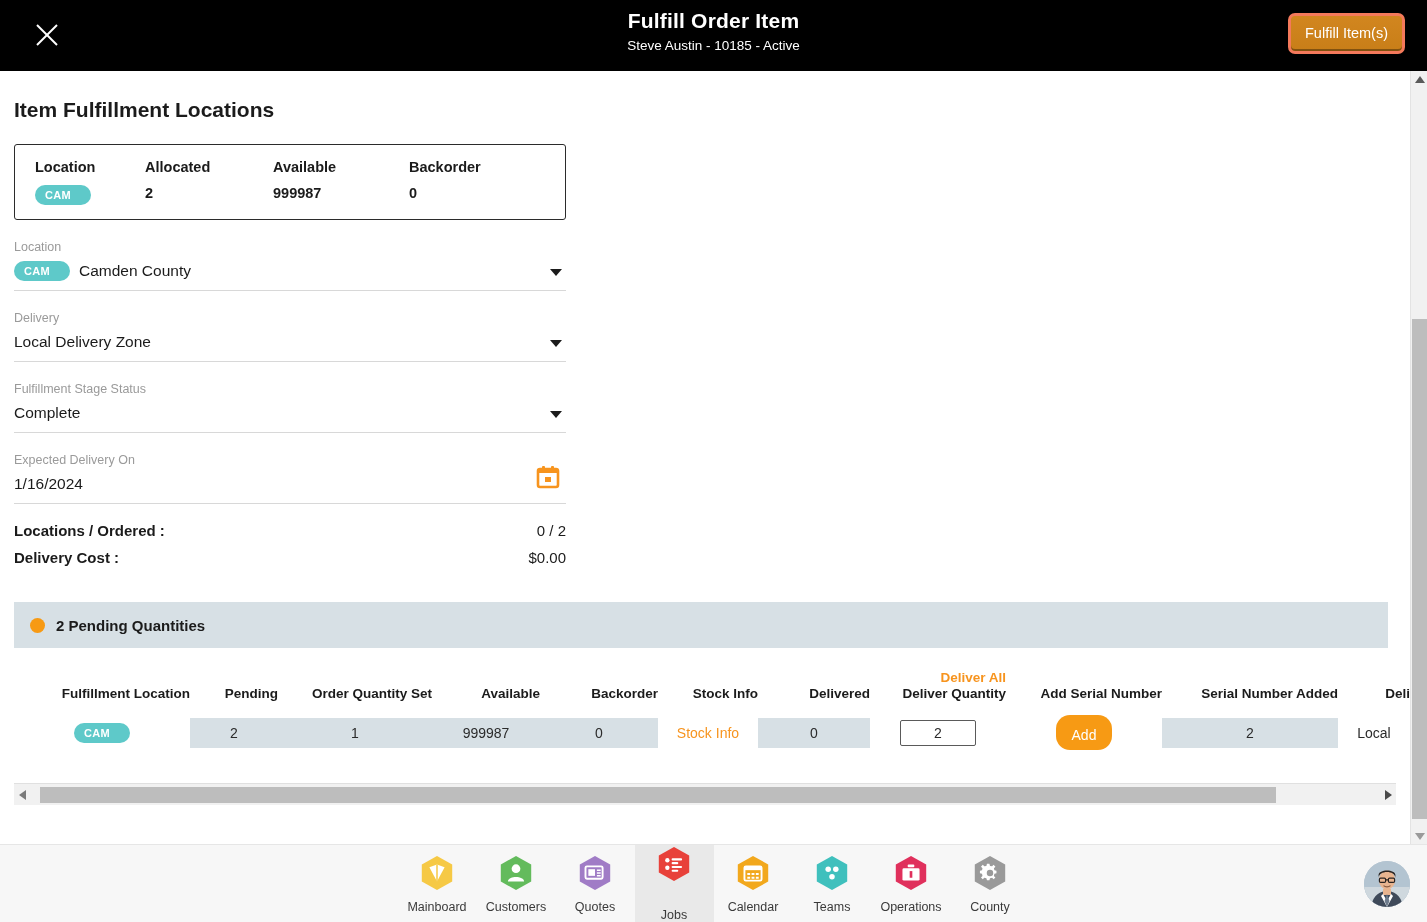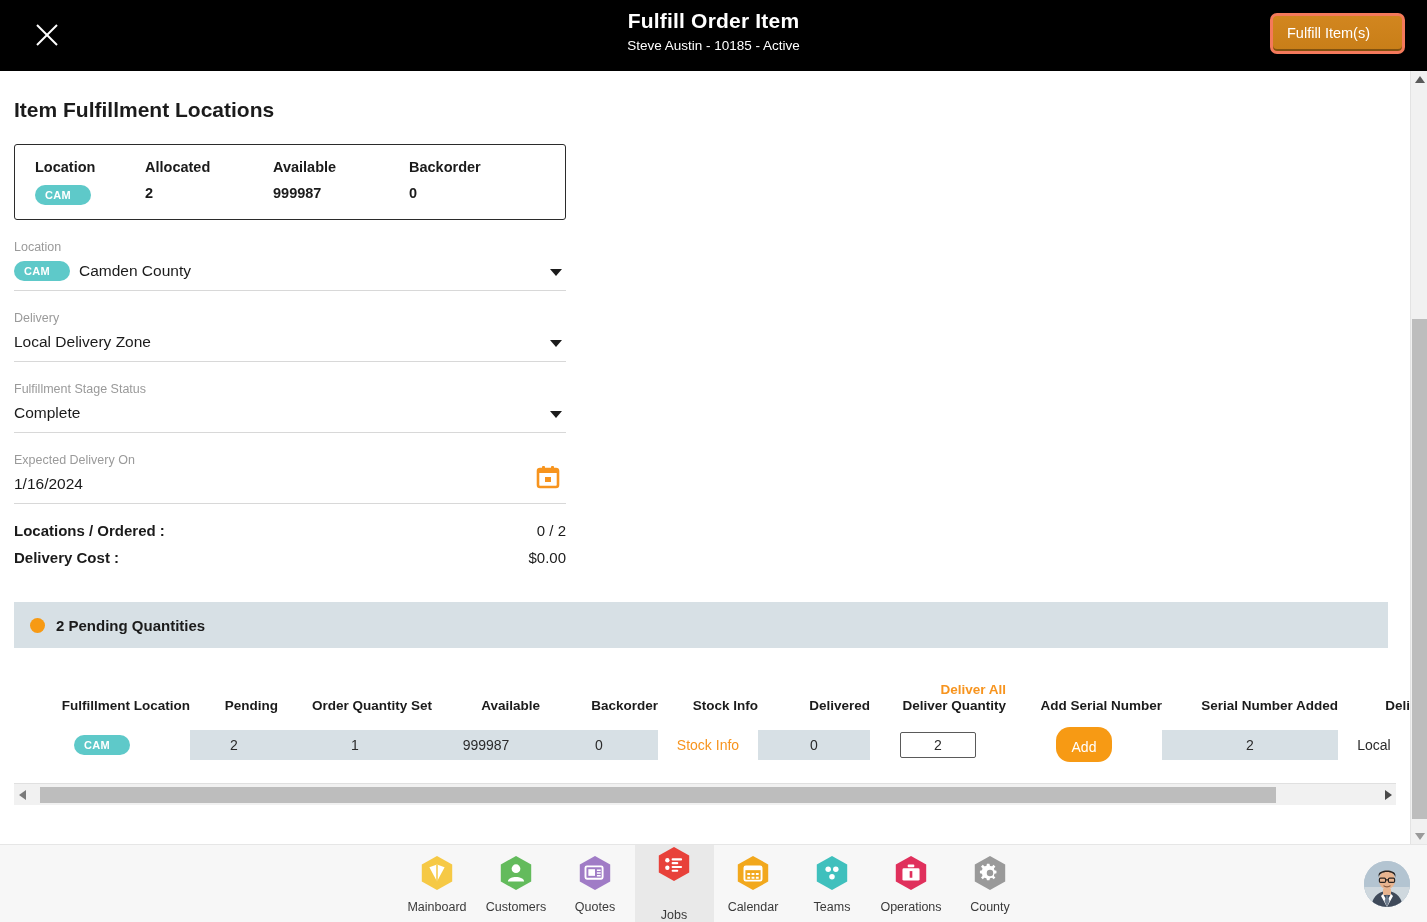--- a/index.html
+++ b/index.html
@@ -38,21 +38,21 @@
   .topbar-title {
     font-size: 21px; font-weight: 700; line-height: 26px;
     color: #ffffff; letter-spacing: .2px;
   }
   .topbar-sub {
     font-size: 13.5px; font-weight: 400; line-height: 20px;
     color: #ffffff; margin-top: 2px;
   }
   .fulfill-btn {
     position: absolute; right: 22px; top: 13px;
-    padding: 9px 32px 10px 14px;
+    padding: 9px 14px 10px 14px;
     border-radius: 7px;
     background: linear-gradient(#d2861f, #c87e18);
     border: 3px solid #f4795b;
     color: #ffffff;
     font-size: 14.5px;
     line-height: 16px;
     cursor: pointer;
     box-shadow: inset 0 -2px 0 rgba(0,0,0,.35);
     white-space: nowrap;
   }
@@ -142,21 +142,21 @@
     display: flex;
     justify-content: space-between;
     font-size: 15px;
     color: #1b1b1b;
   }
   .total-row .lbl { font-weight: bold; }
   .total-row .val { font-weight: normal; }
 
   
   .pending-banner {
-    margin: 36px 0 12px 14px;
+    margin: 36px 0 0 14px;
     width: 1374px; height: 46px;
     background: #d7e0e5;
     display: flex; align-items: center;
     padding-left: 16px;
     gap: 11px;
   }
   .dot-orange {
     width: 15px; height: 15px;
     border-radius: 50%;
     background: #f79a14;

